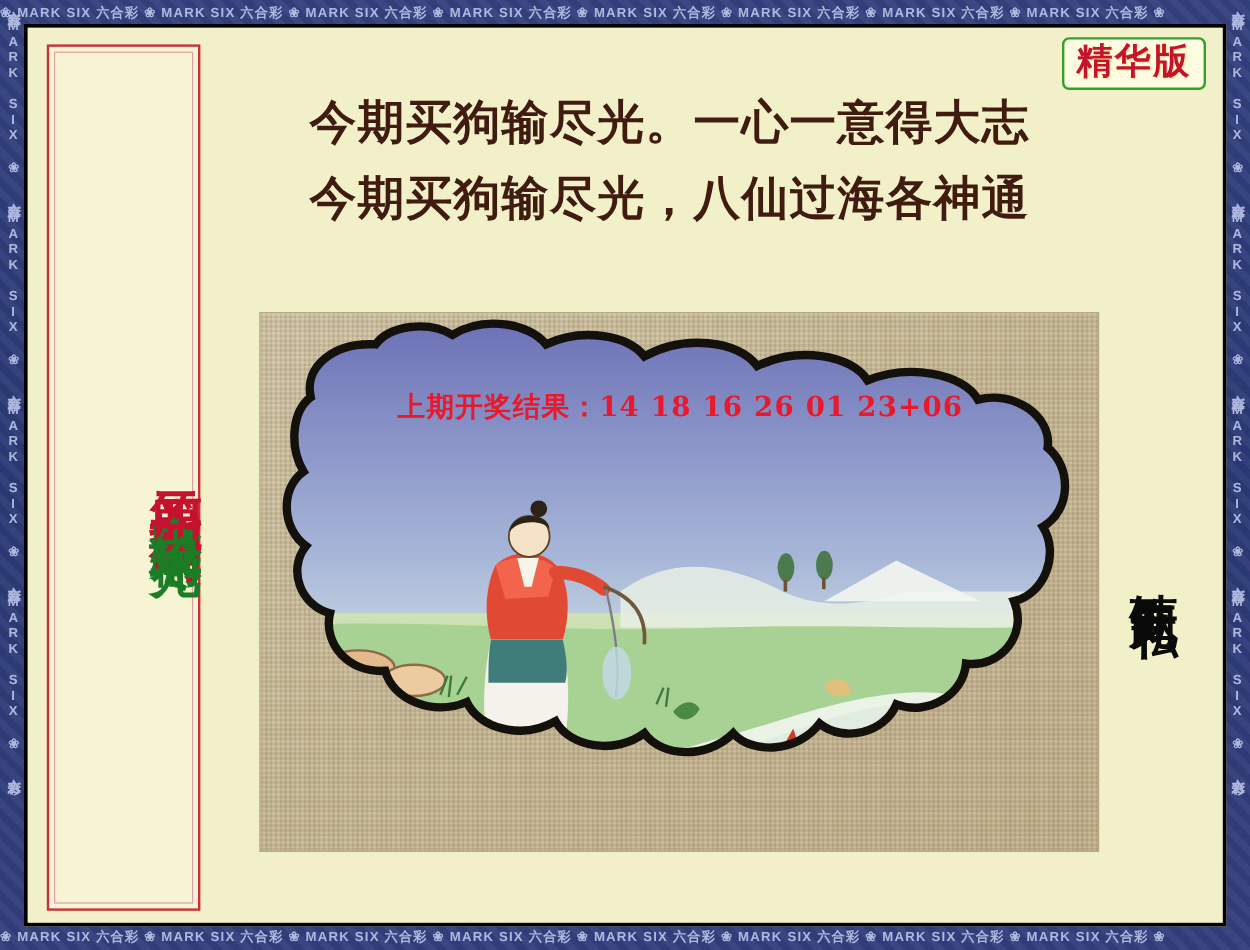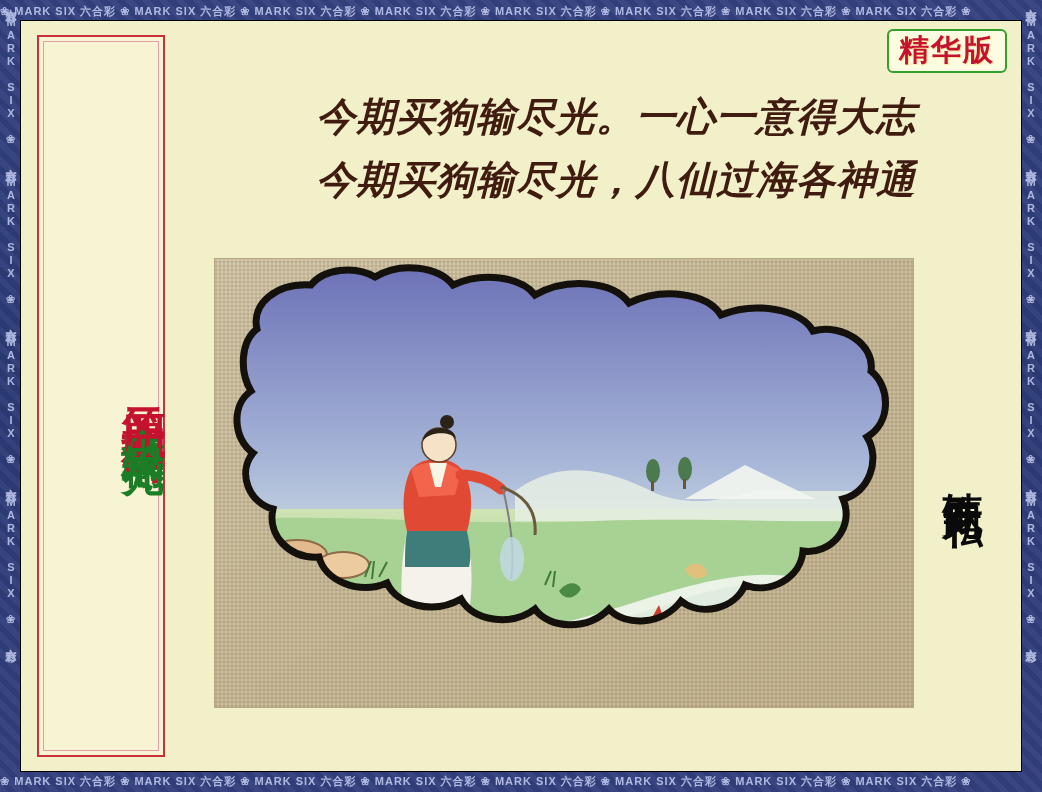--- a/index.html
+++ b/index.html
@@ -51,21 +51,21 @@
     line-height: 16px;
   }
   
   .panel {
     position: absolute;
     left: 20px;
     top: 20px;
     width: 1002px;
     height: 752px;
     background: #f2f0c9;
-    border: 1px solid #000000;
+    border: 3px solid #000000;
     box-sizing: border-box;
     overflow: hidden;
     padding-left: 13px;
   }
   
   .title-box {
     position: absolute;
     left: 16px;
     top: 14px;
     width: 128px;
@@ -112,24 +112,23 @@
     font-weight: bold;
     font-size: 30px;
     line-height: 1;
     letter-spacing: 2px;
     text-shadow: 1px 1px 0 #ffe9a0;
   }
   
   .couplets {
     position: absolute;
     left: 175px;
-    top: 64px;
+    top: 48px;
     width: 720px;
-    text-align: right;
-    font-style: italic;
+    text-align: center;
   }
   .couplet {
     font-family: "DejaVu Serif", serif;
     font-weight: bold;
     font-size: 39px;
     line-height: 1.62;
     color: #3f1b10;
     letter-spacing: 1px;
     white-space: nowrap;
   }
@@ -302,18 +301,19 @@
 
         <path d="M42,70 C36,44 62,24 96,26 C108,10 140,6 160,18 C186,2 224,8 238,26
                  C268,12 306,18 320,36 C352,18 398,22 414,44 C448,28 492,34 506,56
                  C540,42 586,50 598,72 C628,64 660,86 656,112 C676,128 676,164 652,178
                  C666,200 654,234 628,240 C640,268 616,296 588,292 C586,318 556,336 530,326
                  C520,350 486,358 466,342 C448,366 410,368 394,350 C372,372 334,370 320,350
                  C296,368 258,362 246,340 C218,356 182,346 172,324 C144,336 110,322 104,298
                  C74,300 52,276 58,250 C34,244 22,214 38,194 C18,180 16,146 36,132
                  C24,112 26,82 42,70 Z" fill="none" stroke="#14110d" stroke-width="7"></path>
       </svg>
+      <div class="lottery-result">上期开奖结果：14  18  16  26  01  23+06</div>
     </div>
 
     <div class="rslogan">铁面无私</div>
 
   </div>
 </div>
 
 </body></html>

